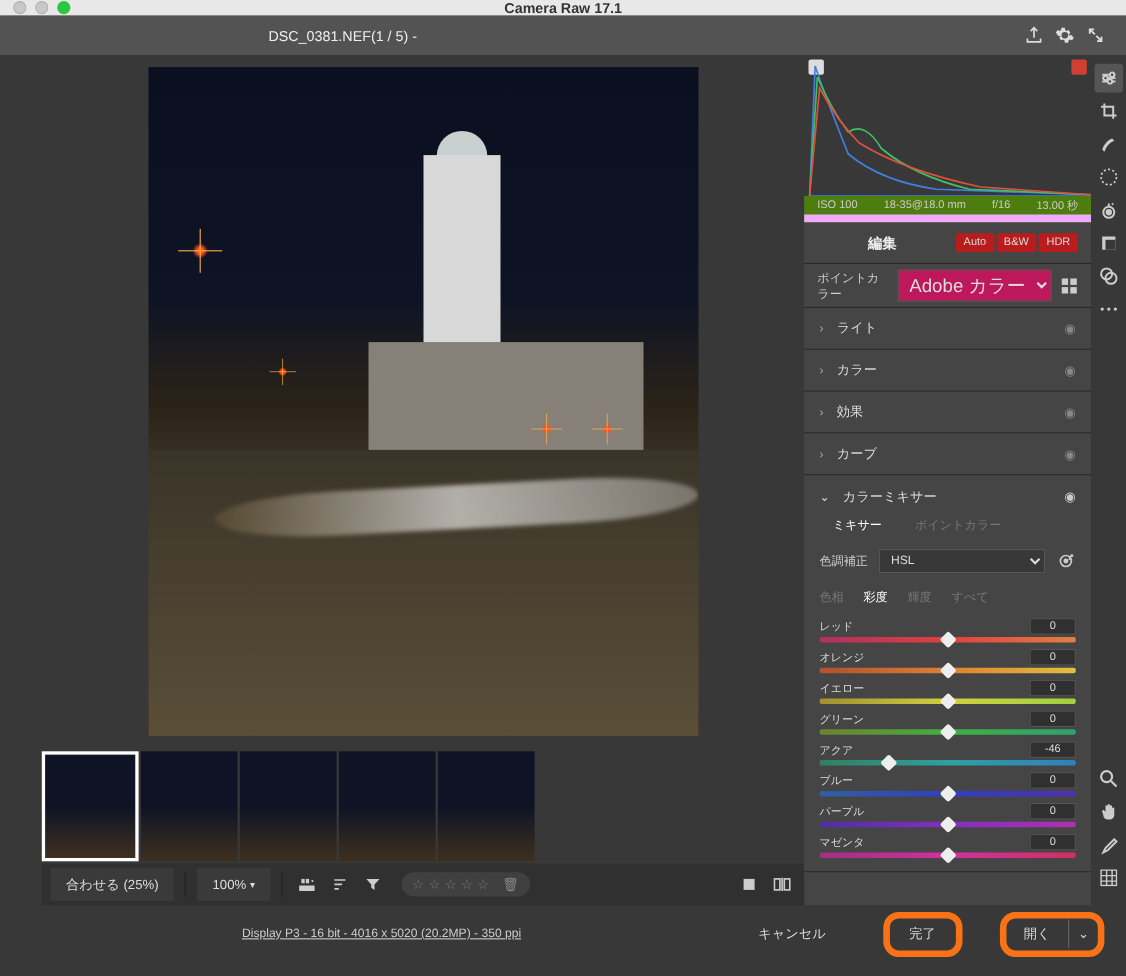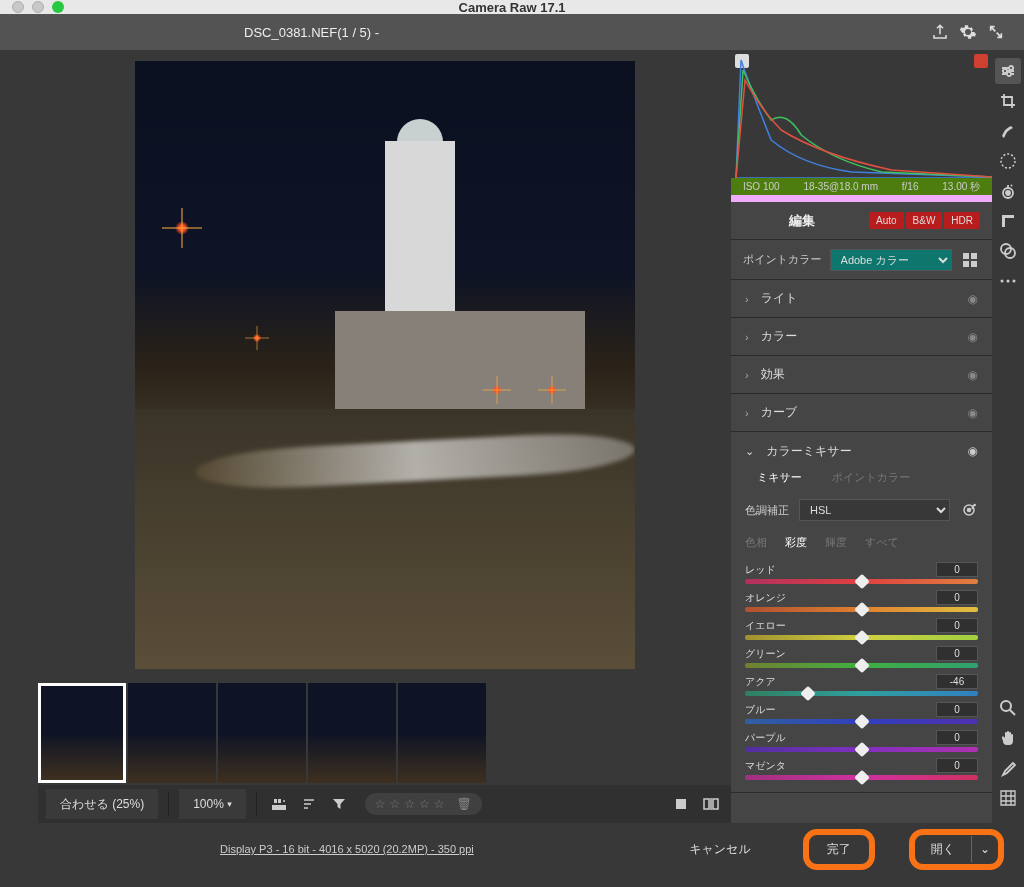--- a/index.html
+++ b/index.html
@@ -44,21 +44,21 @@
 .histogram { height: 128px; background: #383838; position: relative; }
 .histo-corner { position: absolute; top: 4px; width: 14px; height: 14px; border-radius: 2px; }
 .histo-curves { position: absolute; left: 0; bottom: 0; width: 100%; height: 100%; }
 .meta { height: 24px; background: #4d7c0f; display: flex; align-items: center; justify-content: space-around; font-size: 10px; color: #ccc; border-bottom: 7px solid #f0abfc; }
 .section-hdr { height: 38px; display: flex; align-items: center; padding: 0 12px; border-bottom: 1px solid #2a2a2a; font-size: 13px; }
 .section-hdr .lbl { font-weight: 600; color: #eee; padding-left: 46px; }
 .section-hdr .actions { margin-left: auto; display: flex; gap: 2px; }
 .pill { font-size: 10px; padding: 3px 7px; background: #b91c1c; border-radius: 2px; color: #ddd; cursor: pointer; }
 .profile-row { height: 40px; display: flex; align-items: center; padding: 0 12px; gap: 8px; border-bottom: 1px solid #2a2a2a; }
 .profile-row label { font-size: 11px; color: #ccc; }
-.profile-row select { flex: 1; background: #0f766e; border: 1px solid #555; color: #ddd; padding: 3px 6px; font-size: 11px; }
+.profile-row select { flex: 1; background: #be185d; border: 1px solid #555; color: #ddd; padding: 3px 6px; font-size: 17px; }
 .grid-ico { width: 20px; height: 20px; display:flex; align-items:center; justify-content:center; color:#ccc; cursor:pointer; }
 
 .panel-collapsed { height: 38px; display: flex; align-items: center; padding: 0 14px; font-size: 12px; color: #ddd; border-bottom: 1px solid #2a2a2a; cursor: pointer; }
 .panel-collapsed .chev { margin-right: 12px; font-size: 11px; color: #aaa; }
 .panel-collapsed .eye { margin-left: auto; color: #888; }
 
 .panel-open { border-bottom: 1px solid #2a2a2a; }
 .panel-open .phdr { height: 38px; display: flex; align-items: center; padding: 0 14px; font-size: 12px; }
 .panel-open .phdr .chev { margin-right: 12px; font-size: 11px; }
 .panel-open .phdr .eye { margin-left: auto; color: #ccc; }

